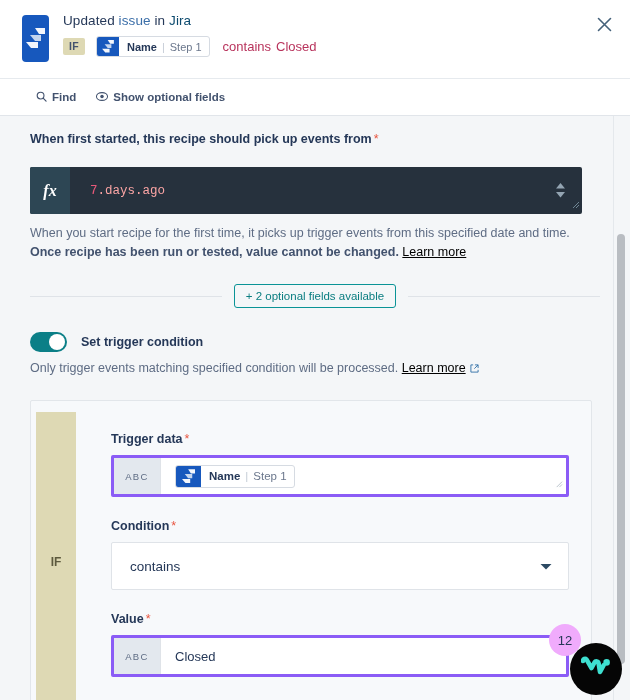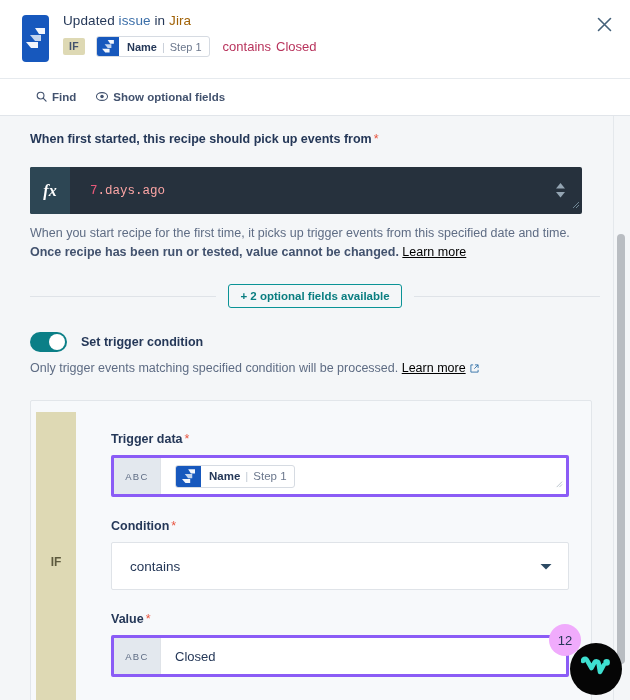--- a/index.html
+++ b/index.html
@@ -43,21 +43,21 @@
   .header-text { margin-left: 14px; padding-top: 1px; }
   .title-line {
     font-size: 13.5px;
     color: #253858;
     letter-spacing: .1px;
     white-space: nowrap;
   }
   .title-line .t-action { color: #253858; }
   .title-line .t-object { color: #3b6ea8; }
   .title-line .t-in { color: #253858; }
-  .title-line .t-app { color: #a16207; }
+  .title-line .t-app { color: #0c4a6e; }
 
   .cond-line {
     margin-top: 8px;
     display: flex;
     align-items: center;
     white-space: nowrap;
   }
   .if-badge {
     background: #ded9b4;
     color: #42526e;
@@ -208,21 +208,21 @@
     align-items: center;
     width: 570px;
   }
   .opt-line { flex: 1 1 auto; height: 1px; background: #dfe3e8; }
   .opt-btn {
     border: 1px solid #0a9396;
     color: #0a7d80;
     background: #f4f6f8;
     border-radius: 3px;
     font-size: 11.5px;
-    font-weight: bold;
+    font-weight: normal;
     padding: 5px 11px;
     margin: 0 12px;
     cursor: pointer;
     white-space: nowrap;
   }
 
   
   .toggle-row {
     margin-top: 24px;
     display: flex;

